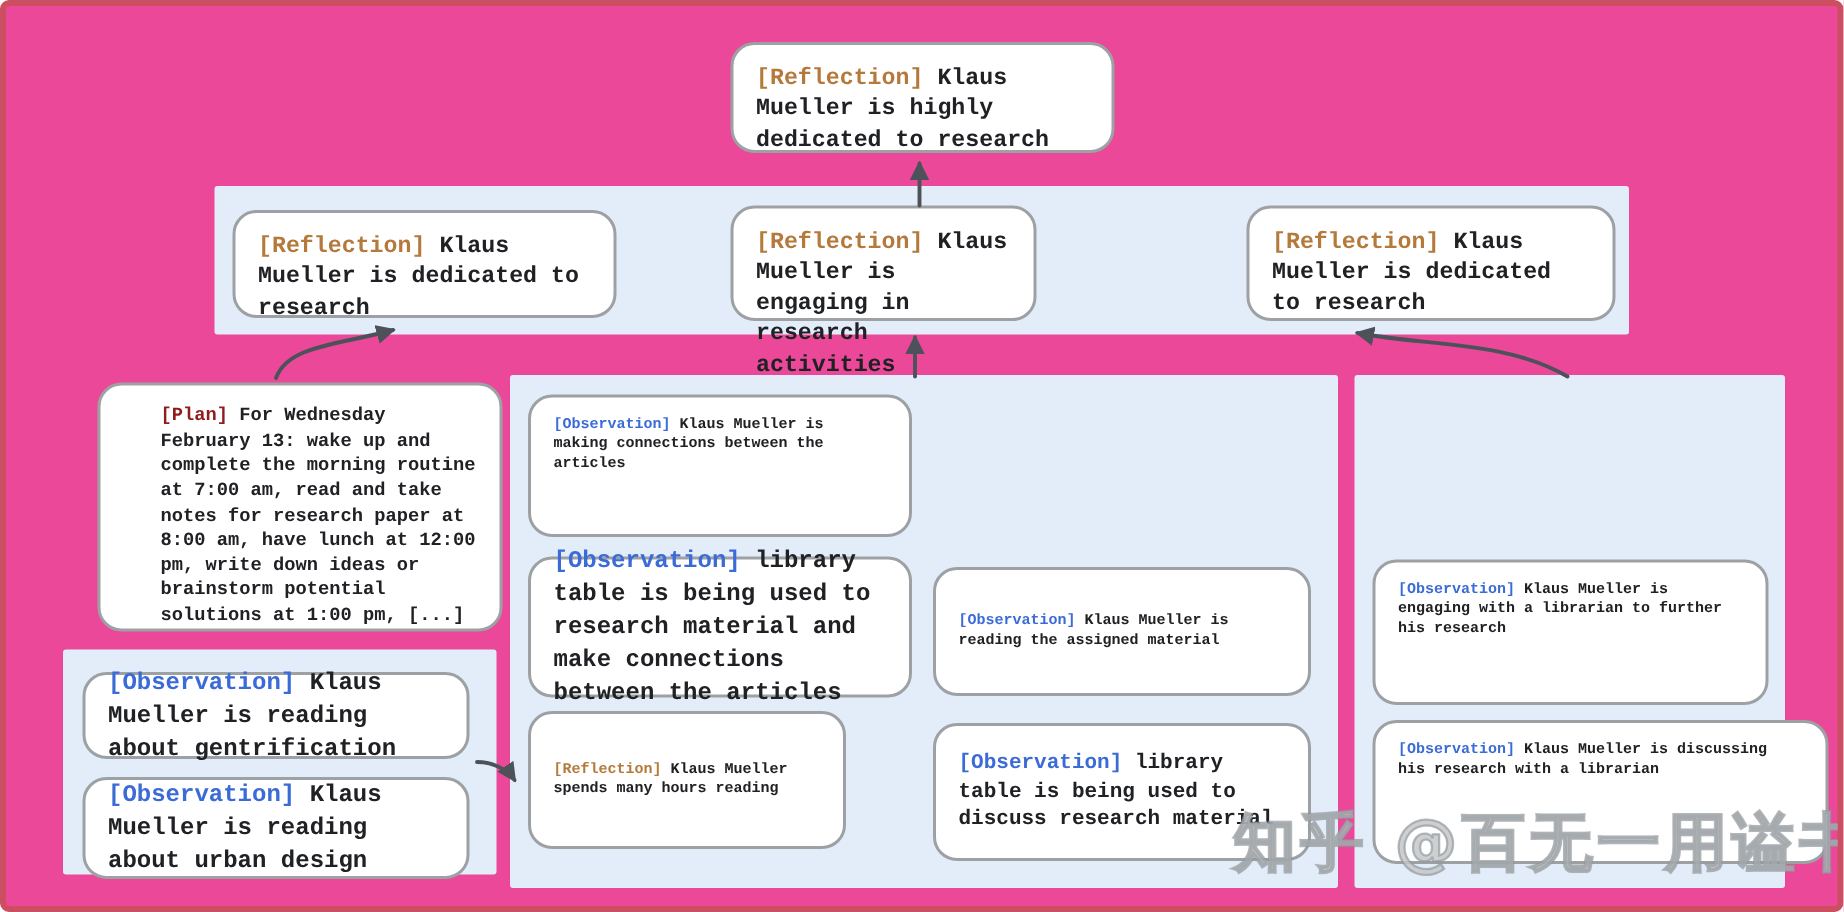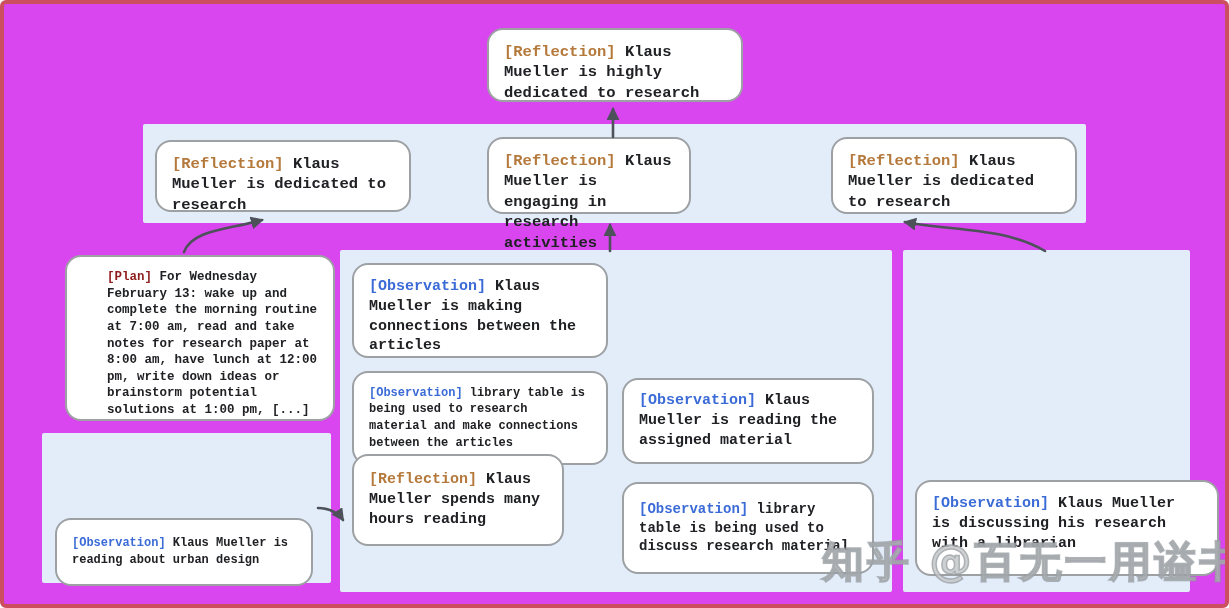--- a/index.html
+++ b/index.html
@@ -1,20 +1,20 @@
 <!DOCTYPE html>
 <html><head>
 <meta charset="utf-8">
 <style>
   html,body{margin:0;padding:0;background:#ffffff;}
   .frame{
     position:relative;
     width:1229px;height:608px;
     box-sizing:border-box;
-    background:#d946ef;
+    background:#ec4899;
     border:4px solid #cc4f61;
     border-radius:6px;
     overflow:hidden;
     font-family:"Liberation Mono","DejaVu Sans Mono",monospace;
   }
   .band{
     position:absolute;
     background:#e3edfa;
     border-radius:2px;
   }
@@ -24,23 +24,23 @@
     background:#ffffff;
     border:2.5px solid #9da1a4;
     border-radius:16px;
     padding:12px 15px;
     color:#202124;
     font-weight:bold;
     line-height:1.32;
   }
   .node.center{display:flex;align-items:center;}
   .f-lg{font-size:15.5px;}
-  .f-md{font-size:15px;}
+  .f-md{font-size:10px;}
   .f-m6{font-size:14px;}
-  .f-sm{font-size:12px;line-height:1.38;}
+  .f-sm{font-size:16px;line-height:1.38;}
   .f-plan{font-size:12.5px;line-height:1.33;padding-left:40px;}
   .tag{margin-right:0.6em;}
   .tag.reflection{color:#b5793c;}
   .tag.observation{color:#3b6bd6;}
   .tag.plan{color:#8f1d1d;}
   svg.arrows{
     position:absolute;left:0;top:0;width:1221px;height:600px;
     pointer-events:none;z-index:5;
   }
   .watermark{
@@ -93,40 +93,46 @@
     <span class="tag reflection">[Reflection]</span><span>Klaus Mueller is engaging in research activities</span>
   </div>
   <div class="node f-lg" style="left:827px;top:133px;width:246px;height:77px">
     <span class="tag reflection">[Reflection]</span><span>Klaus Mueller is dedicated to research</span>
   </div>
 
   <div class="node f-plan" style="left:61px;top:251px;width:270px;height:166px">
     <span class="tag plan">[Plan]</span><span>For Wednesday February 13: wake up and complete the morning routine at 7:00 am, read and take notes for research paper at 8:00 am, have lunch at 12:00 pm, write down ideas or brainstorm potential solutions at 1:00 pm, [...]</span>
   </div>
 
+  <div class="node f-sm center" style="left:51px;top:444px;width:258px;height:58px">
+    <div><span class="tag observation">[Observation]</span><span>Klaus Mueller is reading about gentrification</span></div>
+  </div>
   <div class="node f-sm center" style="left:51px;top:514px;width:258px;height:68px">
     <div><span class="tag observation">[Observation]</span><span>Klaus Mueller is reading about urban design</span></div>
   </div>
 
   <div class="node f-md" style="left:348px;top:259px;width:256px;height:95px">
     <span class="tag observation">[Observation]</span><span>Klaus Mueller is making connections between the articles</span>
   </div>
   <div class="node f-sm center" style="left:348px;top:367px;width:256px;height:94px">
     <div><span class="tag observation">[Observation]</span><span>library table is being used to research material and make connections between the articles</span></div>
   </div>
-  <div class="node f-md center" style="left:348px;top:450px;width:212px;height:92px">
+  <div class="node f-md center" style="left:348px;top:470px;width:212px;height:92px">
     <div><span class="tag reflection">[Reflection]</span><span>Klaus Mueller spends many hours reading</span></div>
   </div>
 
   <div class="node f-md center" style="left:618px;top:374px;width:252px;height:86px">
     <div><span class="tag observation">[Observation]</span><span>Klaus Mueller is reading the assigned material</span></div>
   </div>
   <div class="node f-m6 center" style="left:618px;top:478px;width:252px;height:92px">
     <div><span class="tag observation">[Observation]</span><span>library table is being used to discuss research material</span></div>
   </div>
 
+  <div class="node f-md" style="left:911px;top:369px;width:264px;height:97px">
+    <span class="tag observation">[Observation]</span><span>Klaus Mueller is engaging with a librarian to further his research</span>
+  </div>
   <div class="node f-md" style="left:911px;top:476px;width:304px;height:96px">
     <span class="tag observation">[Observation]</span><span>Klaus Mueller is discussing his research with a librarian</span>
   </div>
 
   <div class="watermark">知乎 @百无一用谥书生</div>
 
 </div>
 
 </body></html>

